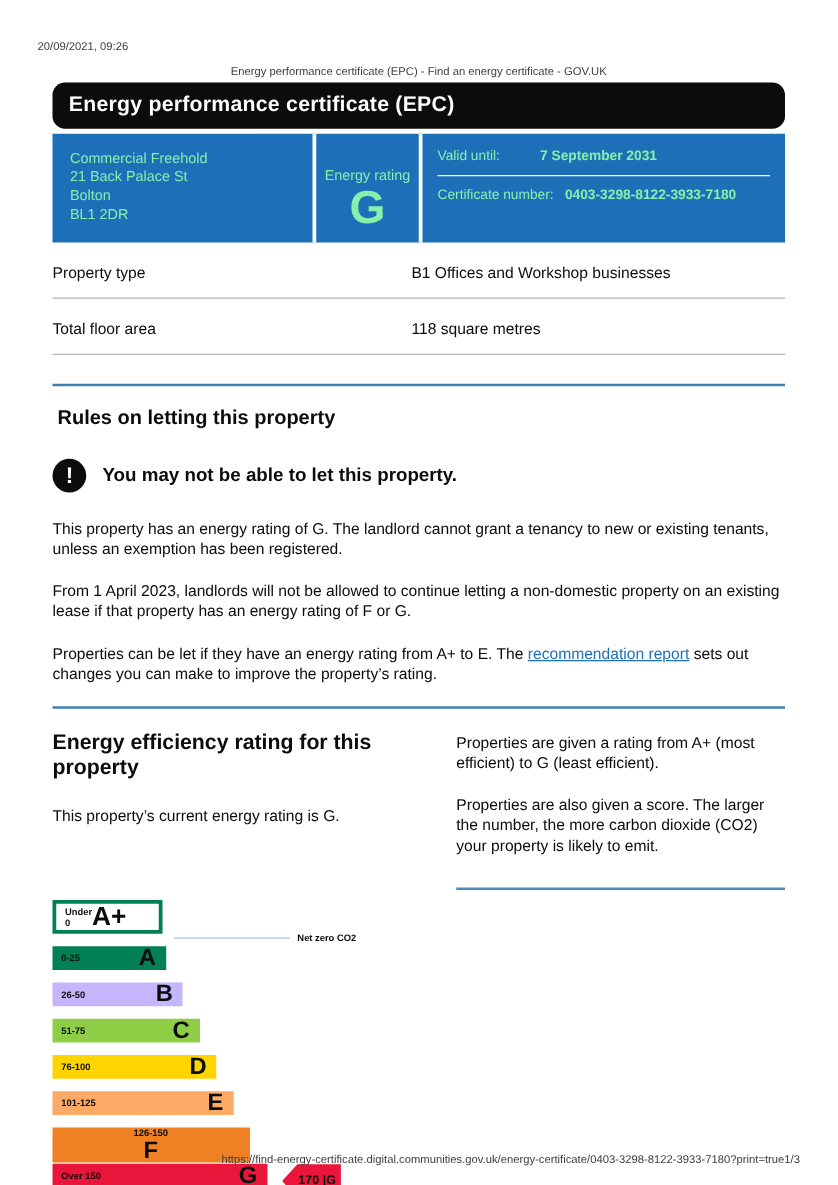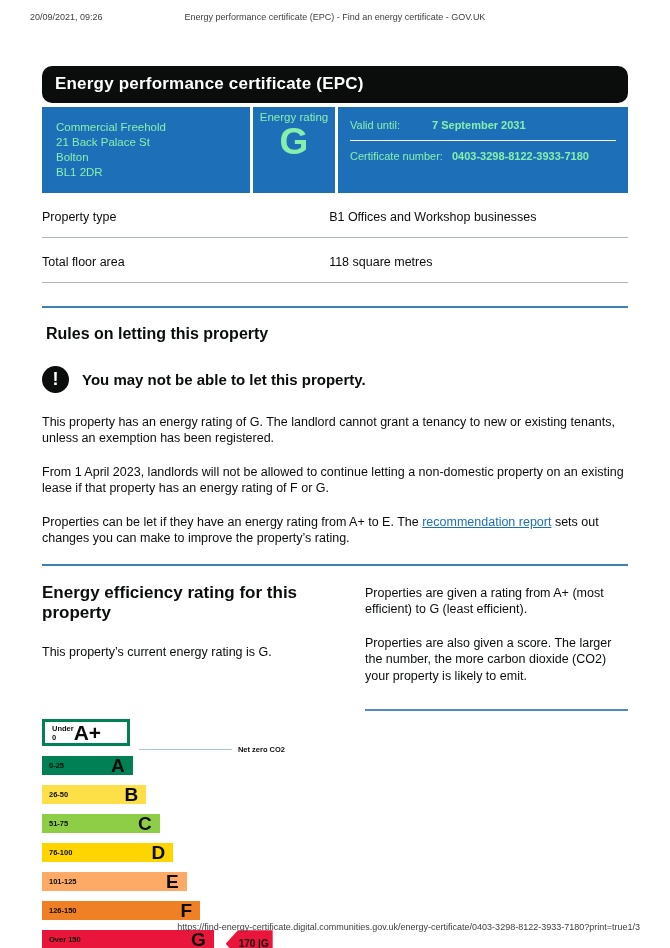--- a/index.html
+++ b/index.html
@@ -7,42 +7,42 @@
   body {
     width:670px; height:948px; position:relative; overflow:hidden;
     font-family:"Liberation Sans","DejaVu Sans",sans-serif; color:#0b0c0c;
   }
   
   .print-header {
     position:absolute; top:12px; left:30px; right:30px;
     display:grid; grid-template-columns:1fr auto 1fr; align-items:center;
     font-size:9px; color:#3d3d3d;
   }
-  .print-header .ph-title { text-align:center; }
+  .print-header .ph-title { text-align:center;margin-top:40px; }
   .print-footer {
     position:absolute; bottom:16px; left:30px; right:30px;
     display:flex; justify-content:flex-end;
     font-size:9px; color:#3d3d3d;
   }
   .content { position:absolute; top:66px; left:42px; width:586px; }
 
   
   .banner {
     background:#0b0c0c; color:#ffffff; font-weight:bold; font-size:17px;
     padding:8px 13px 9px; letter-spacing:.2px;border-radius:10px;
   }
 
   
   .summary-box {
     margin-top:4px; background:#1d70b8; color:#86efac;
     display:flex; align-items:stretch; min-height:78px;
   }
   .sb-address { flex:0 0 208px; padding:13px 14px; font-size:11.5px; line-height:1.3; }
   .sb-divider { flex:0 0 3px; background:#ffffff; }
-  .sb-rating { flex:0 0 82px; padding:4px 4px 8px; text-align:center; }
+  .sb-rating { flex:0 0 82px; padding:28px 4px 8px; text-align:center; }
   .sb-rating .sb-label { font-size:11.5px; }
   .sb-rating .sb-letter { font-size:37px; font-weight:bold; line-height:1.05; }
   .sb-validity { flex:1 1 auto; padding:12px 12px 10px; font-size:11px; }
   .sb-row { display:flex; align-items:baseline; }
   .sb-row .sb-key { flex:0 0 82px; }
   .sb-row .sb-val { font-weight:bold; }
   .sb-hr { border:none; border-top:1px solid #ffffff; margin:9px 0 9px; }
 
   
   .detail-row {
@@ -183,21 +183,21 @@
           <span class="nz-line"></span>
           <span class="nz-label">Net zero CO2</span>
         </div>
         <div class="chart-row">
           <div class="chart-bar" style="width: 15.5%; background: rgb(0, 128, 84);">
             <span class="range">0-25</span>
             <span class="letter">A</span>
           </div>
         </div>
         <div class="chart-row">
-          <div class="chart-bar" style="width: 17.8%; background: #fde047;">
+          <div class="chart-bar" style="width: 17.8%; background: #c4b5fd;">
             <span class="range">26-50</span>
             <span class="letter">B</span>
           </div>
         </div>
         <div class="chart-row">
           <div class="chart-bar" style="width: 20.1%; background: rgb(141, 206, 70);">
             <span class="range">51-75</span>
             <span class="letter">C</span>
           </div>
         </div>
@@ -207,21 +207,21 @@
             <span class="letter">D</span>
           </div>
         </div>
         <div class="chart-row">
           <div class="chart-bar" style="width: 24.7%; background: rgb(252, 170, 101);">
             <span class="range">101-125</span>
             <span class="letter">E</span>
           </div>
         </div>
         <div class="chart-row">
-          <div class="chart-bar" style="width: 27%; background: rgb(239, 128, 35);">
+          <div class="chart-bar" style="width: 27%; background: rgb(239, 128, 35); flex-direction: column;">
             <span class="range">126-150</span>
             <span class="letter">F</span>
           </div>
         </div>
         <div class="chart-row">
           <div class="chart-bar" style="width: 29.3%; background: rgb(233, 21, 59);">
             <span class="range">Over 150</span>
             <span class="letter">G</span>
           </div>
           <div class="current-arrow" style="background: rgb(233, 21, 59);">170 |G</div>

